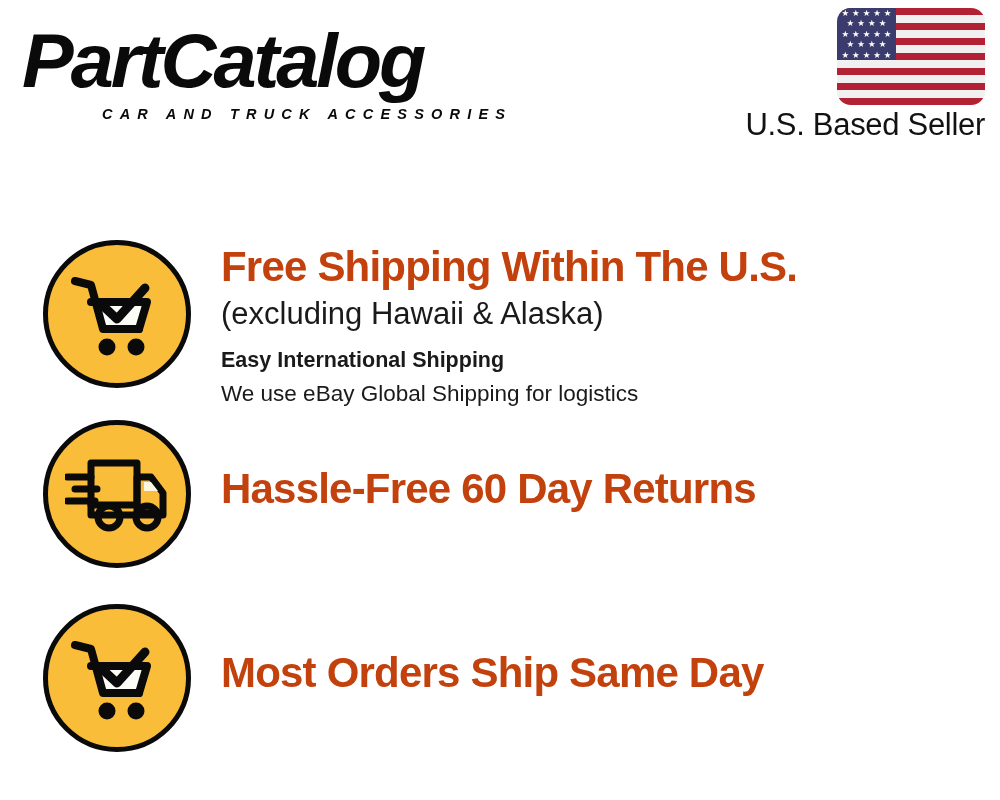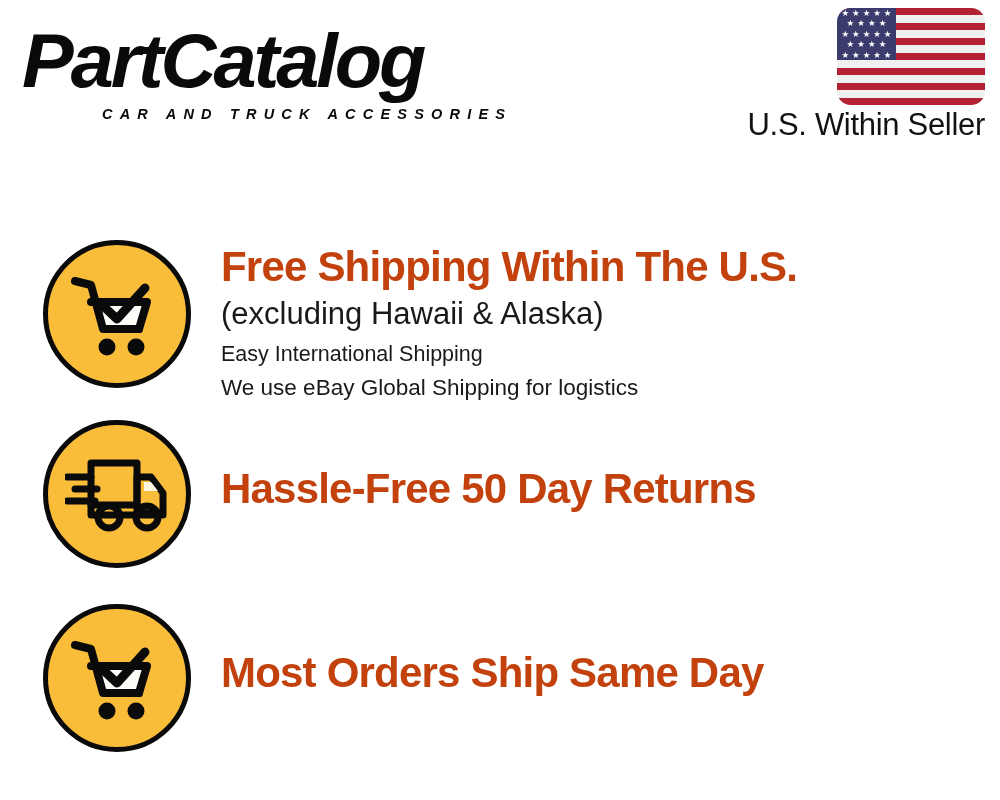--- a/index.html
+++ b/index.html
@@ -178,23 +178,23 @@
   .subline {
     font-family: "Liberation Sans", sans-serif;
     font-weight: 400;
     font-size: 31px;
     line-height: 32px;
     color: #1a1a1a;
     margin: 6px 0 0 0;
     white-space: nowrap;
   }
   .subline.bold {
-    font-weight: 400;
+    font-weight: 700;
     font-size: 21.5px;
-    margin-top: 8px;
+    margin-top: 14px;
   }
   .subline.plain {
     margin-top: 2px;
     font-size: 22.5px;
   }
 </style>
 </head>
 <body>
 
 <div class="page">
@@ -250,21 +250,21 @@
         </div>
         <div class="star-row">
           <span class="star">★</span>
           <span class="star">★</span>
           <span class="star">★</span>
           <span class="star">★</span>
           <span class="star">★</span>
         </div>
       </div>
     </div>
-    <span class="seller-text">U.S. Within Seller</span>
+    <span class="seller-text">U.S. Based Seller</span>
   </div>
 
   <div class="features">
 
     <div class="feature f1">
       <div class="icon-badge">
         <svg width="96" height="86" viewBox="0 0 96 86" fill="none" aria-hidden="true">
 
           <path d="M26 31 L76 31 L68 58 L34 58 Z" fill="#fdfdf8"></path>
 
@@ -299,21 +299,21 @@
 
           <path d="M79 27 H86 L93 36 H79 Z" fill="#fdf6e0"></path>
 
           <path d="M26 50 V60 H98" stroke="#0a0a0a" stroke-width="7" stroke-linecap="round" stroke-linejoin="round" fill="none"></path>
 
           <circle cx="44" cy="62" r="11" stroke="#0a0a0a" stroke-width="7" fill="none"></circle>
           <circle cx="82" cy="62" r="11" stroke="#0a0a0a" stroke-width="7" fill="none"></circle>
         </svg>
       </div>
       <div class="feature-text">
-        <div class="headline">Hassle-Free 50 Day Returns</div>
+        <div class="headline">Hassle-Free 60 Day Returns</div>
       </div>
     </div>
 
     <div class="feature f3">
       <div class="icon-badge">
         <svg width="96" height="86" viewBox="0 0 96 86" fill="none" aria-hidden="true">
           <path d="M26 31 L76 31 L68 58 L34 58 Z" fill="#fdfdf8"></path>
           <path d="M6 10 L22 14 L34 58 L70 58" stroke="#0a0a0a" stroke-width="8" stroke-linecap="round" stroke-linejoin="round" fill="none"></path>
           <path d="M22 31 L78 31 L70 58" stroke="#0a0a0a" stroke-width="8" stroke-linecap="round" stroke-linejoin="round" fill="none"></path>
           <path d="M33 34 L48 48 L76 17" stroke="#0a0a0a" stroke-width="9" stroke-linecap="round" stroke-linejoin="round" fill="none"></path>

